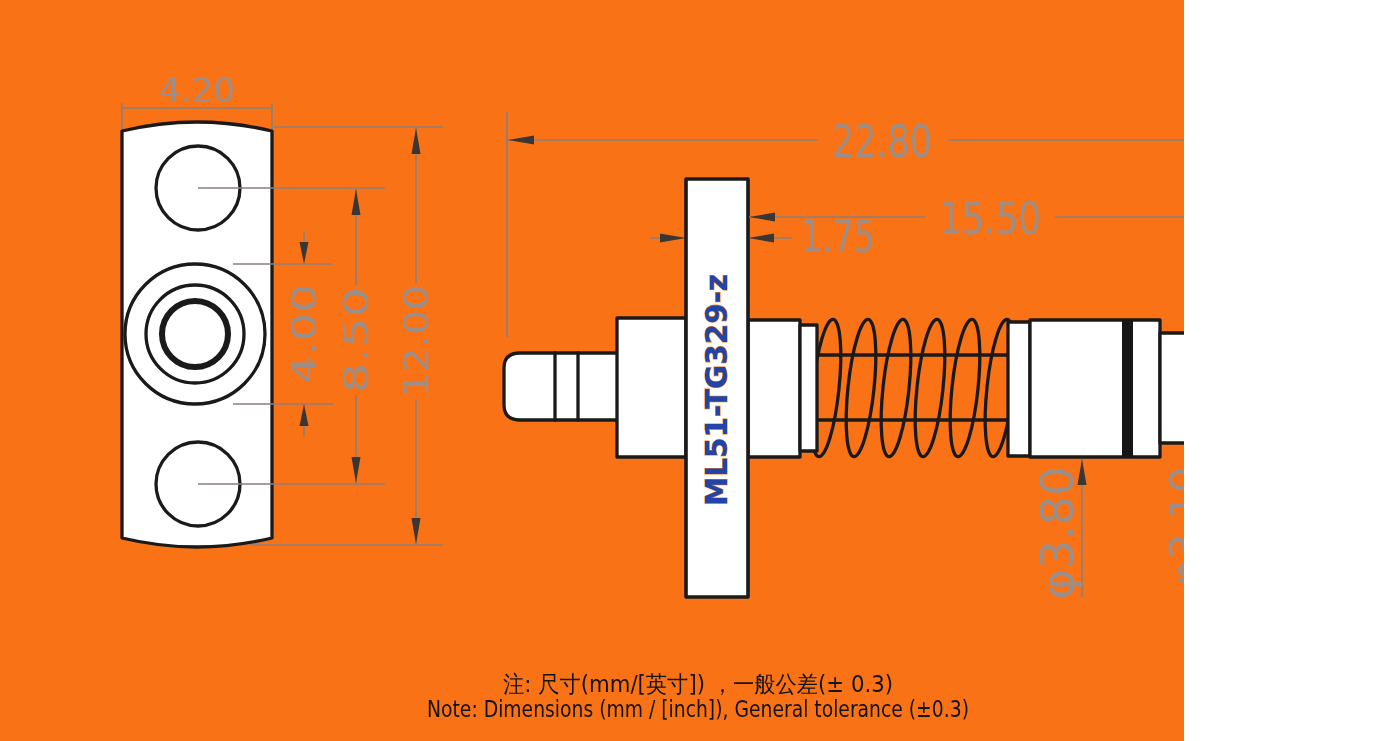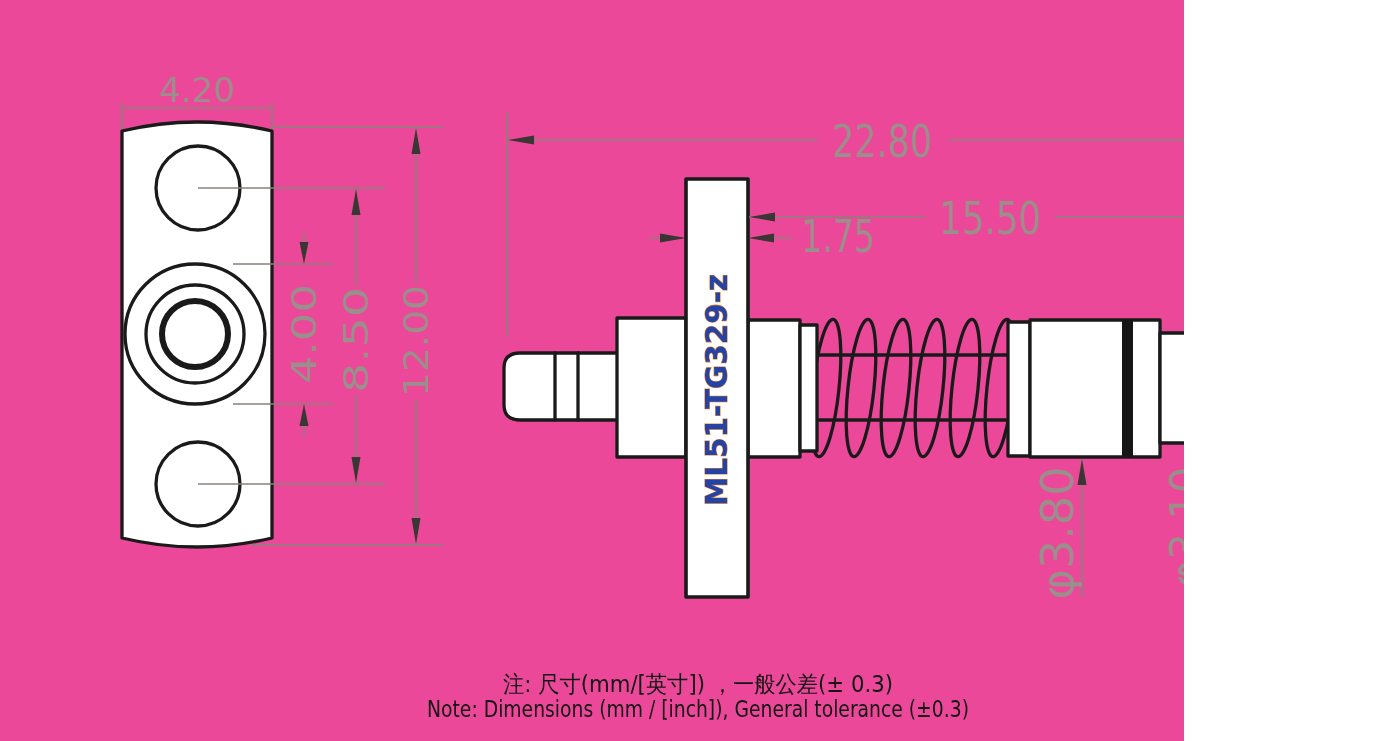--- a/index.html
+++ b/index.html
@@ -1,16 +1,16 @@
 <!DOCTYPE html>
 <html><head>
 <meta charset="utf-8">
 <style>
   html,body{margin:0;padding:0;background:#ffffff;}
-  #stage{position:relative;width:1184px;height:741px;background:#ec4899;overflow:hidden;
+  #stage{position:relative;width:1184px;height:741px;background:#f97316;overflow:hidden;
          font-family:"DejaVu Sans",sans-serif;}
   svg{display:block;}
   .blk{stroke:#1a1a1a;stroke-width:3.3;fill:none;stroke-linejoin:round;stroke-linecap:round;}
   .blkf{stroke:#1a1a1a;stroke-width:3.3;fill:#ffffff;stroke-linejoin:round;}
   .thick{stroke-width:6;}
   .dim{stroke:#8a807c;stroke-width:1.7;fill:none;stroke-linecap:butt;}
   .arr{fill:#3a3633;stroke:none;}
   .dimtext{fill:#9a8f8a;font-family:"DejaVu Sans",sans-serif;}
   .t34{font-size:34px;}
   .t45{font-size:45px;}

